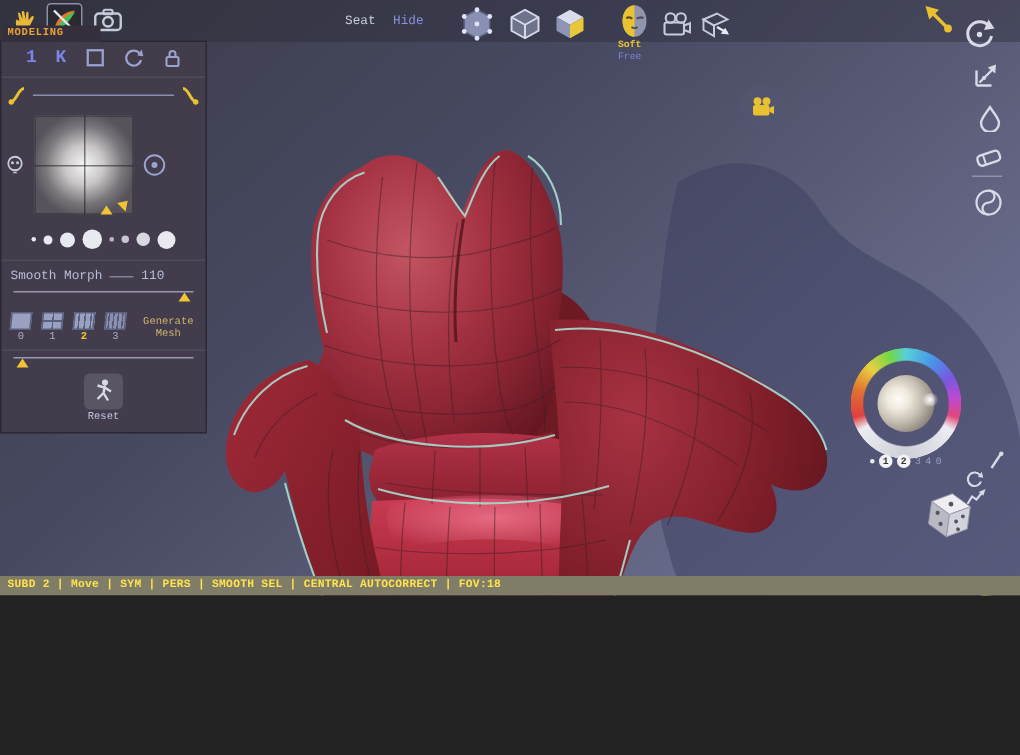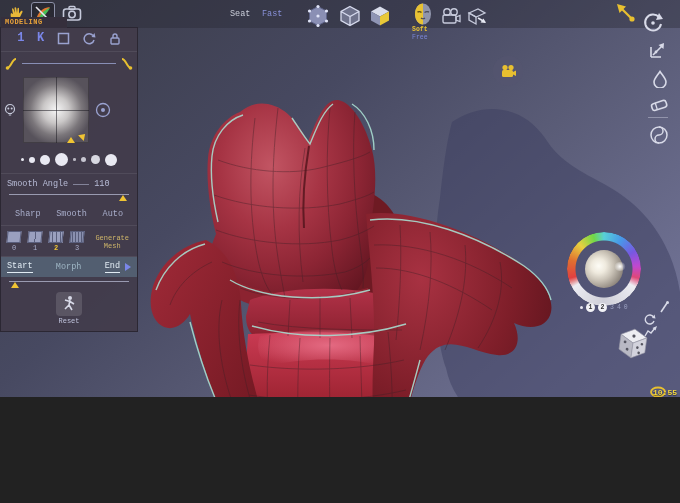--- a/index.html
+++ b/index.html
@@ -190,21 +190,21 @@
   </span>
   <span class="abs" style="left:62px;top:5px;">
     <svg width="20" height="17" viewBox="0 0 20 17">
         <rect x="1.5" y="4" width="17" height="11" rx="2.5" fill="none" stroke="#c6cadb" stroke-width="1.6"></rect>
         <rect x="7" y="1.5" width="6" height="3" rx="1" fill="none" stroke="#c6cadb" stroke-width="1.4"></rect>
         <circle cx="10" cy="9.5" r="3.2" fill="none" stroke="#c6cadb" stroke-width="1.6"></circle>
       </svg>
   </span>
 
   <span class="abs toptext" style="left:230px;top:9px;color:#caced9;">Seat</span>
-  <span class="abs toptext" style="left:262px;top:9px;color:#8890d8;">Fast</span>
+  <span class="abs toptext" style="left:262px;top:9px;color:#8890d8;">Hide</span>
 
   <span class="abs" style="left:306px;top:4px;">
     <svg width="24" height="24" viewBox="0 0 24 24">
         <polygon points="12,2.5 20.5,7 20.5,17 12,21.5 3.5,17 3.5,7" fill="#8a8fb4" stroke="#5e6388" stroke-width="1"></polygon>
         <g fill="#e0e4f8">
           <circle cx="12" cy="2.5" r="1.6"></circle>
           <circle cx="20.5" cy="7" r="1.6"></circle>
           <circle cx="20.5" cy="17" r="1.6"></circle>
           <circle cx="12" cy="21.5" r="1.6"></circle>
           <circle cx="3.5" cy="17" r="1.6"></circle>
@@ -381,34 +381,29 @@
       <span class="dot" style="width:10px;height:10px;"></span>
       <span class="dot" style="width:13px;height:13px;"></span>
       <span class="dot" style="width:2.5px;height:2.5px;opacity:.7;"></span>
       <span class="dot" style="width:5px;height:5px;opacity:.8;"></span>
       <span class="dot" style="width:9px;height:9px;opacity:.9;"></span>
       <span class="dot" style="width:12px;height:12px;"></span>
     </div>
 
 
     <div class="prow" style="border-bottom:0;padding-bottom:1px;">
-      <span>Smooth Angle</span>
+      <span>Smooth Morph</span>
       <span class="dashline" style="max-width:16px;"></span>
       <span>110</span>
     </div>
     <div class="slider" style="margin-bottom:3px;">
       <div class="track"></div>
       <div class="tri abs" style="right:2px;top:5px;"></div>
     </div>
 
-    <div class="modes-row">
-      <span>Sharp</span>
-      <span>Smooth</span>
-      <span>Auto</span>
-    </div>
 
     <div class="subd-row">
       <span class="subd">
           <span class="gridic"></span>
           <span class="lbl">0</span>
         </span>
       <span class="subd">
           <span class="gridic g1"></span>
           <span class="lbl">1</span>
         </span>
@@ -418,26 +413,20 @@
         </span>
       <span class="subd">
           <span class="gridic g3"></span>
           <span class="lbl">3</span>
         </span>
       <span class="genmesh">
         <span>Generate</span><br><span>Mesh</span>
       </span>
     </div>
 
-    <div class="morph-row">
-      <span class="mlink">Start</span>
-      <span style="flex:1;text-align:center;color:#9fb6c4;">Morph</span>
-      <span class="mlink">End</span>
-      <span class="arr-r" style="margin-left:5px;"></span>
-    </div>
     <div class="slider">
       <div class="track"></div>
       <div class="tri abs" style="left:2px;top:5px;"></div>
     </div>
 
     <div class="reset-wrap">
       <div class="reset-btn">
         <svg width="16" height="18" viewBox="0 0 16 18">
             <circle cx="9" cy="3" r="2" fill="#d8dae8"></circle>
             <path d="M9,5 L8,10 M8,10 L4,14 M8,10 L11,15 M9,6.5 L4,5 M9,6.5 L13,9" stroke="#d8dae8" stroke-width="1.6" fill="none"></path>
@@ -625,14 +614,17 @@
     </div>
   <span id="clock" class="abs">10:55</span>
 
   <span class="abs" style="left:8px;top:474px;">
     <svg width="14" height="14" viewBox="0 0 14 14">
         <rect x="1.5" y="1.5" width="11" height="11" rx="1.5" fill="none" stroke="#b9bdd2" stroke-width="1.4"></rect>
         <path d="M1.5,7 L12.5,7 M7,1.5 L7,12.5" stroke="#b9bdd2" stroke-width="1.1"></path>
       </svg>
   </span>
 
+  <div id="statusbar" class="abs">
+    <span>SUBD 2 | Move | SYM | PERS | SMOOTH SEL | CENTRAL AUTOCORRECT | FOV:18</span>
+  </div>
 
 </div>
 
 </body></html>

